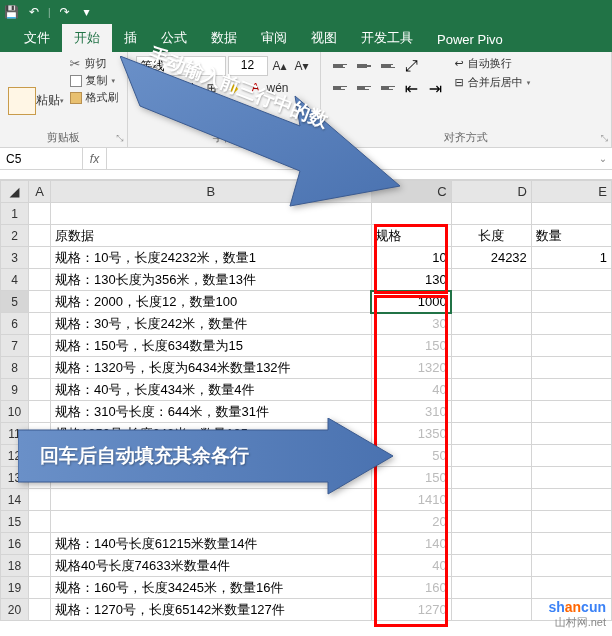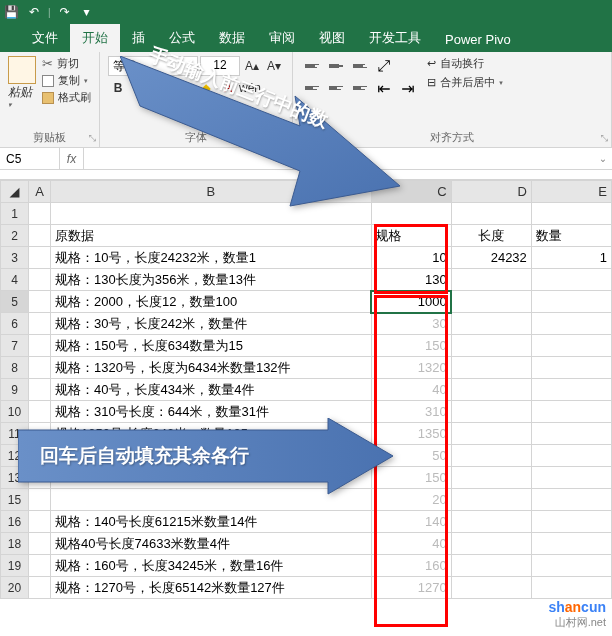--- a/index.html
+++ b/index.html
@@ -4,29 +4,29 @@
 <style>
 * { margin: 0; padding: 0; box-sizing: border-box; font-family: "Microsoft YaHei", SimSun, Arial, sans-serif; }
 body { background: #fff; width: 612px; height: 636px; overflow: hidden; position: relative; }
 
 
 .titlebar { background: #217346; height: 24px; display: flex; align-items: center; padding: 0 4px; gap: 6px; }
 .titlebar .icon { width: 16px; height: 16px; display: inline-flex; align-items: center; justify-content: center; color: #fff; font-size: 12px; }
 .titlebar .sep { color: #fff; opacity: .5; font-size: 10px; }
 
 
-.tabs { background: #217346; height: 28px; display: flex; align-items: flex-end; padding-left: 20px; }
+.tabs { background: #217346; height: 28px; display: flex; align-items: flex-end; padding-left: 12px; }
 .tab { color: #fff; font-size: 13px; padding: 5px 12px; cursor: pointer; }
 .tab.active { background: #f3f3f3; color: #217346; }
 
 
 .ribbon { background: #f3f3f3; border-bottom: 1px solid #d4d4d4; height: 96px; display: flex; position: relative; }
 .ribbon-group { border-right: 1px solid #d4d4d4; padding: 4px 8px 2px 8px; display: flex; flex-direction: column; justify-content: space-between; }
 .ribbon-group .group-label { text-align: center; font-size: 11px; color: #666; margin-top: 2px; }
-.paste-btn { display: flex; flex-direction: column; font-size: 12px; color: #333; font-style: italic; }
+.paste-btn { display: flex; flex-direction: row; align-items: center; font-size: 12px; color: #333; }
 .paste-btn .big-icon { width: 28px; height: 28px; border: 1px solid #c89b4a; background: #fff6e5; }
 .clip-side { display: flex; flex-direction: column; gap: 2px; font-size: 11px; color: #333; }
 .clip-side .row { display: flex; align-items: center; gap: 4px; }
 .scissors { color: #666; font-size: 13px; }
 .copy-icon { width: 12px; height: 12px; border: 1px solid #888; background: #fff; }
 .brush-icon { width: 12px; height: 12px; background: #e8c070; border: 1px solid #b89050; }
 .dropdown-indicator { font-size: 7px; color: #666; }
 .font-group-body { display: flex; flex-direction: column; gap: 2px; }
 .font-row { display: flex; gap: 2px; align-items: center; }
 .font-select { border: 1px solid #ccc; background: #fff; font-size: 12px; padding: 1px 4px; width: 90px; height: 20px; }
@@ -40,21 +40,21 @@
 .align-btn { width: 22px; height: 20px; display: inline-flex; align-items: center; justify-content: center; }
 .align-btn span { display: block; width: 14px; }
 .bars { display: flex; flex-direction: column; gap: 2px; }
 .bars i { display: block; height: 1.5px; background: #666; }
 .wrap-merge { display: flex; flex-direction: column; gap: 4px; font-size: 11px; color: #333; margin-left: 8px; }
 .wrap-merge .row { display: flex; align-items: center; gap: 4px; }
 .launcher { position: absolute; right: 3px; bottom: 3px; font-size: 9px; color: #888; }
 
 
 .formula-row { height: 22px; border-bottom: 1px solid #d4d4d4; display: flex; align-items: stretch; }
-.name-box { width: 60px; border-right: 1px solid #d4d4d4; font-size: 12px; padding: 2px 6px; display: flex; align-items: center; background: #fff; }
+.name-box { width: 83px; border-right: 1px solid #d4d4d4; font-size: 12px; padding: 2px 6px; display: flex; align-items: center; background: #fff; }
 .fx-btn { width: 24px; display: flex; align-items: center; justify-content: center; font-size: 12px; font-style: italic; color: #666; border-right: 1px solid #d4d4d4; }
 .formula-bar { flex: 1; }
 .fb-expand { width: 18px; display: flex; align-items: center; justify-content: center; color: #888; font-size: 10px; }
 
 
 .spacer { height: 10px; border-bottom: 1px solid #d4d4d4; }
 
 
 .grid { position: relative; }
 table { border-collapse: collapse; table-layout: fixed; width: 612px; }
@@ -346,20 +346,28 @@
         </tr>
   <tr>
           <td class="rh">13</td>
           <td></td>
           <td></td>
           <td class="colC faded">150</td>
           <td class="colD"></td>
           <td class="colE"></td>
         </tr>
   <tr>
+          <td class="rh">14</td>
+          <td></td>
+          <td></td>
+          <td class="colC faded">1410</td>
+          <td class="colD"></td>
+          <td class="colE"></td>
+        </tr>
+  <tr>
           <td class="rh">15</td>
           <td></td>
           <td></td>
           <td class="colC faded">20</td>
           <td class="colD"></td>
           <td class="colE"></td>
         </tr>
   <tr>
           <td class="rh">16</td>
           <td></td>

